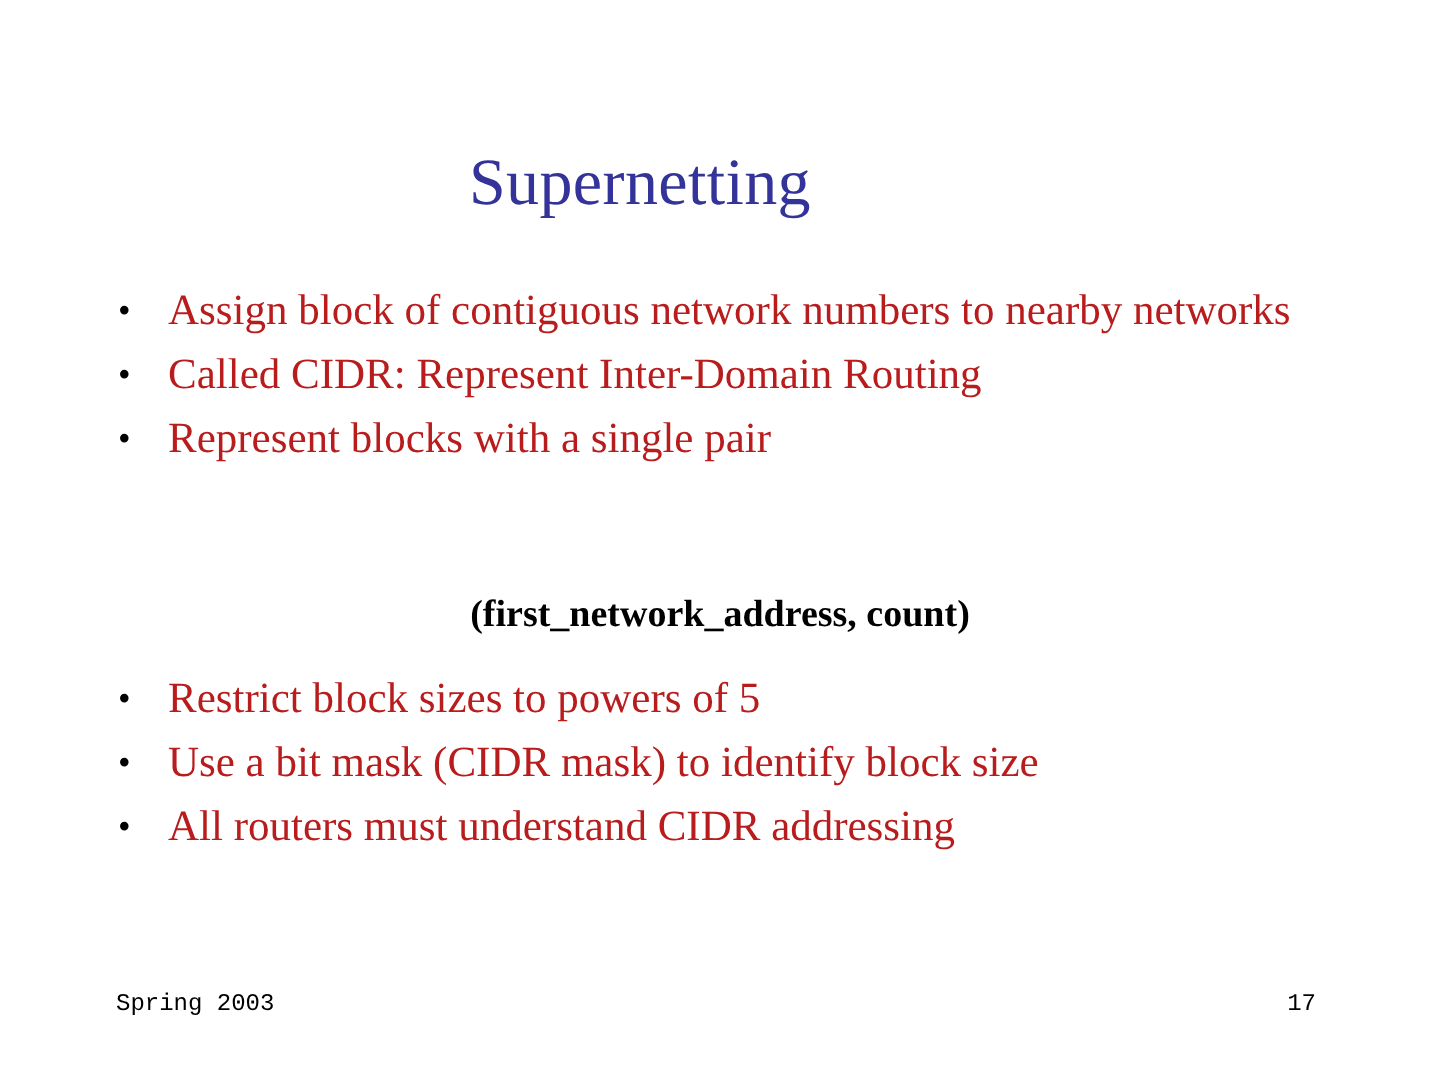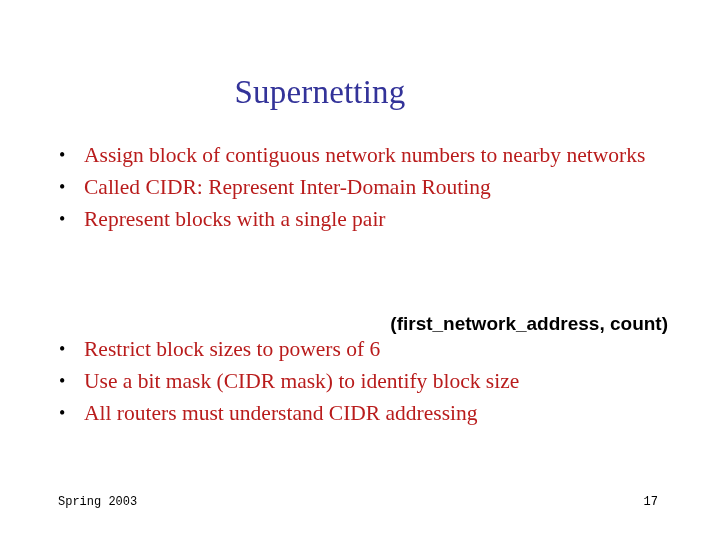--- a/index.html
+++ b/index.html
@@ -63,24 +63,24 @@
 
   .bullet-text {
     flex: 1 1 auto;
     color: #b91c1c;
   }
 
   
   #code-line {
     position: absolute;
     left: 52px;
-    top: 312px;
+    top: 296px;
     width: 616px;
-    text-align: right;
-    font-family: Liberation Sans, sans-serif;
+    text-align: center;
+    font-family: Liberation Serif, serif;
     font-weight: bold;
     font-size: 19px;
     line-height: 24px;
     color: #000000;
     white-space: nowrap;
   }
 
   #body-lower {
     position: absolute;
     left: 56px;
@@ -144,21 +144,21 @@
     </div>
 
   </div>
 
   <div id="code-line">(first_network_address, count)</div>
 
   <div id="body-lower">
 
     <div class="bullet-row">
       <span class="bullet-marker">•</span>
-      <span class="bullet-text">Restrict block sizes to powers of 6</span>
+      <span class="bullet-text">Restrict block sizes to powers of 5</span>
     </div>
 
     <div class="bullet-row">
       <span class="bullet-marker">•</span>
       <span class="bullet-text">Use a bit mask (CIDR mask) to identify block size</span>
     </div>
 
     <div class="bullet-row">
       <span class="bullet-marker">•</span>
       <span class="bullet-text">All routers must understand CIDR addressing</span>

